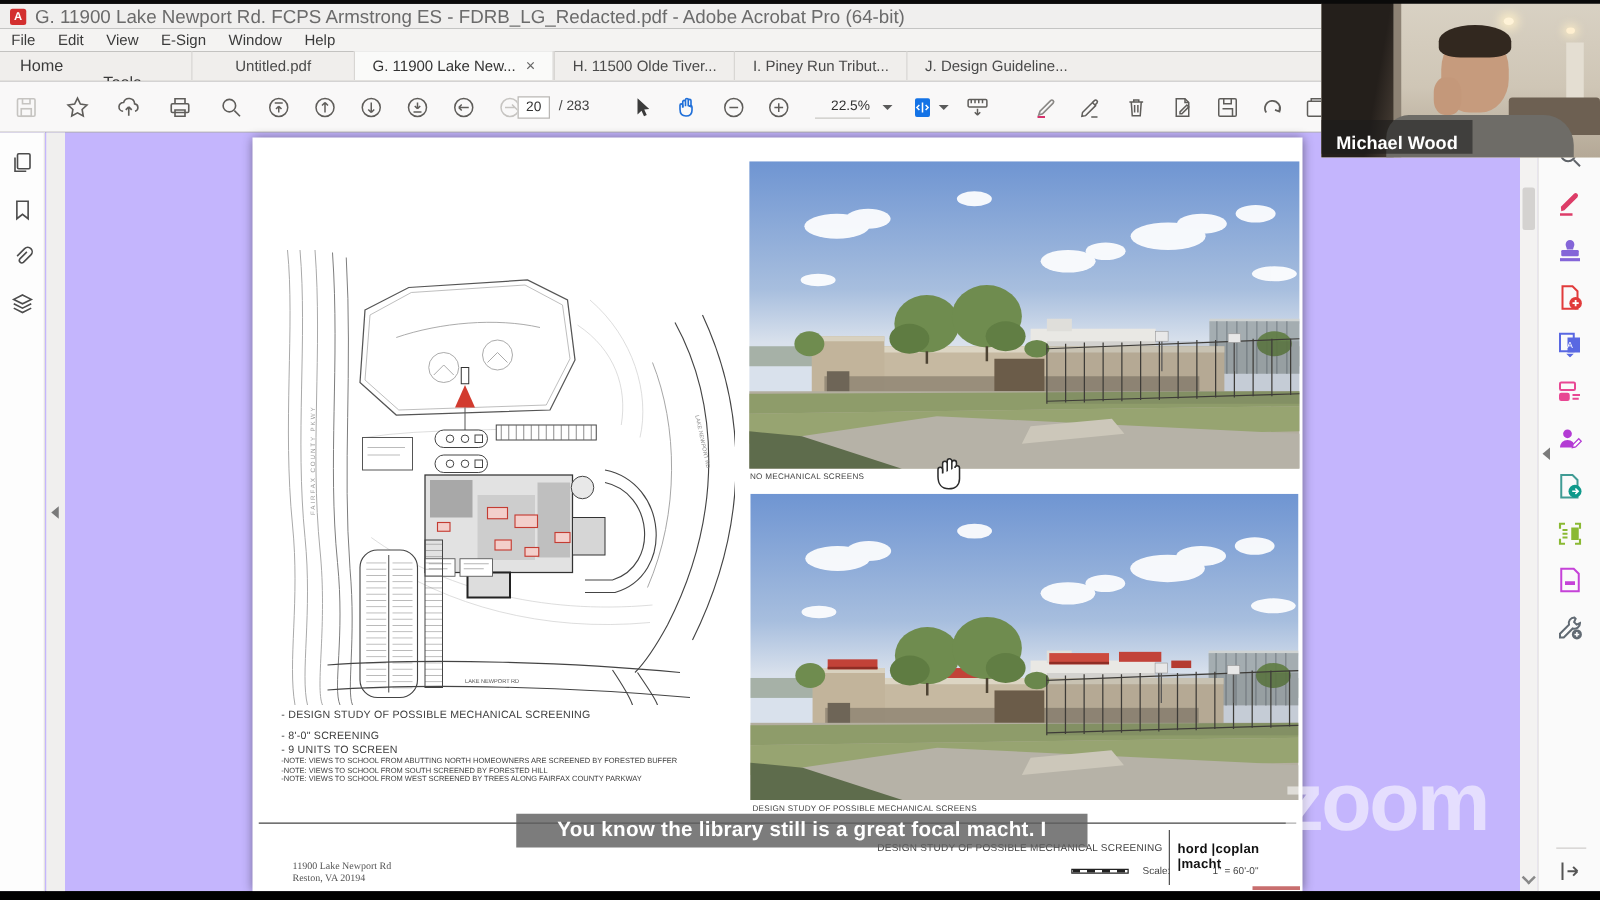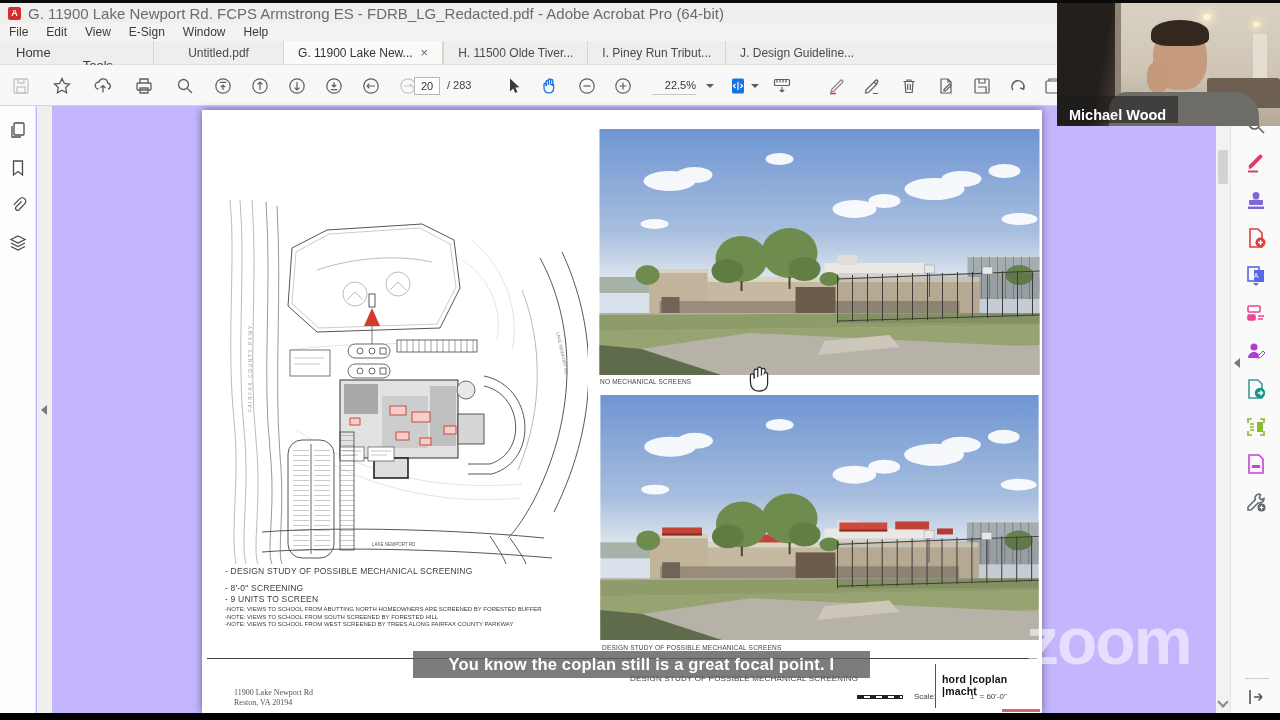--- a/index.html
+++ b/index.html
@@ -53,21 +53,21 @@
   .render { position:absolute; left:397px; width:441px; }
   .renderA { top:19px; height:246px; }
   .renderB { top:285px; height:245px; }
   .render svg { width:100%; height:100%; display:block; }
   .rcapA { position:absolute; left:398px; top:268px; font-size:6.5px; color:#444; letter-spacing:.2px; }
   .rcapB { position:absolute; left:400px; top:534px; font-size:6.5px; color:#444; letter-spacing:.2px; }
 
   .tblock-line { position:absolute; left:5px; top:548px; width:830px; height:1px; background:#444; }
   .tb-project { position:absolute; left:31px; top:556px; font-size:13px; font-weight:bold; color:#222; }
   .tb-addr { position:absolute; left:32px; top:578px; font-size:8px; color:#555; line-height:10px;font-family:Liberation Serif, serif; }
-  .tb-sheet { position:absolute; left:428px; top:564px; width:300px; text-align:left; font-size:8px; color:#444; letter-spacing:.2px; }
+  .tb-sheet { position:absolute; left:428px; top:564px; width:300px; text-align:right; font-size:8px; color:#444; letter-spacing:.2px; }
   .tb-vline { position:absolute; left:733px; top:554px; width:1px; height:44px; background:#555; }
   .tb-firm { position:absolute; left:740px; top:563px; font-size:10.5px; font-weight:bold; color:#111; letter-spacing:.2px; }
   .tb-scalebar { position:absolute; left:655px; top:585px; width:46px; height:4px; background:repeating-linear-gradient(90deg,#222 0 6px,#fff 6px 12px); border:1px solid #222; }
   .tb-scale-label { position:absolute; left:712px; top:582px; font-size:8px; color:#444; }
   .tb-scale-val { position:absolute; left:768px; top:582px; font-size:8px; color:#444; }
   .tb-redtext { position:absolute; left:800px; top:599px; width:38px; height:3px; background:#b03030; opacity:.7; }
 
   
   .hand-cursor { position:absolute; left:744px; top:258px; width:30px; height:32px; z-index:30; }
 
@@ -623,21 +623,21 @@
           </svg></span>
       <div class="panel-bottom-div"></div>
       <span class="panel-icon" style="top:580px">
         <svg viewBox="0 0 22 22" fill="none" stroke="#555" stroke-width="1.6">
             <path d="M5 4v14M9 11h8M17 11l-3.5-3.5M17 11l-3.5 3.5"></path>
           </svg></span>
     </div>
   </div>
 
   <div class="caption-bar">
-    <span>You know the coplan still is a great focal point. I</span>
+    <span>You know the library still is a great focal macht. I</span>
   </div>
 
   <div class="zoom-mark">zoom</div>
 
   <div class="video">
     <div class="room"></div>
     <div class="doorway"></div>
     <div class="doorframe"></div>
     <div class="light1"></div>
     <div class="light2"></div>

